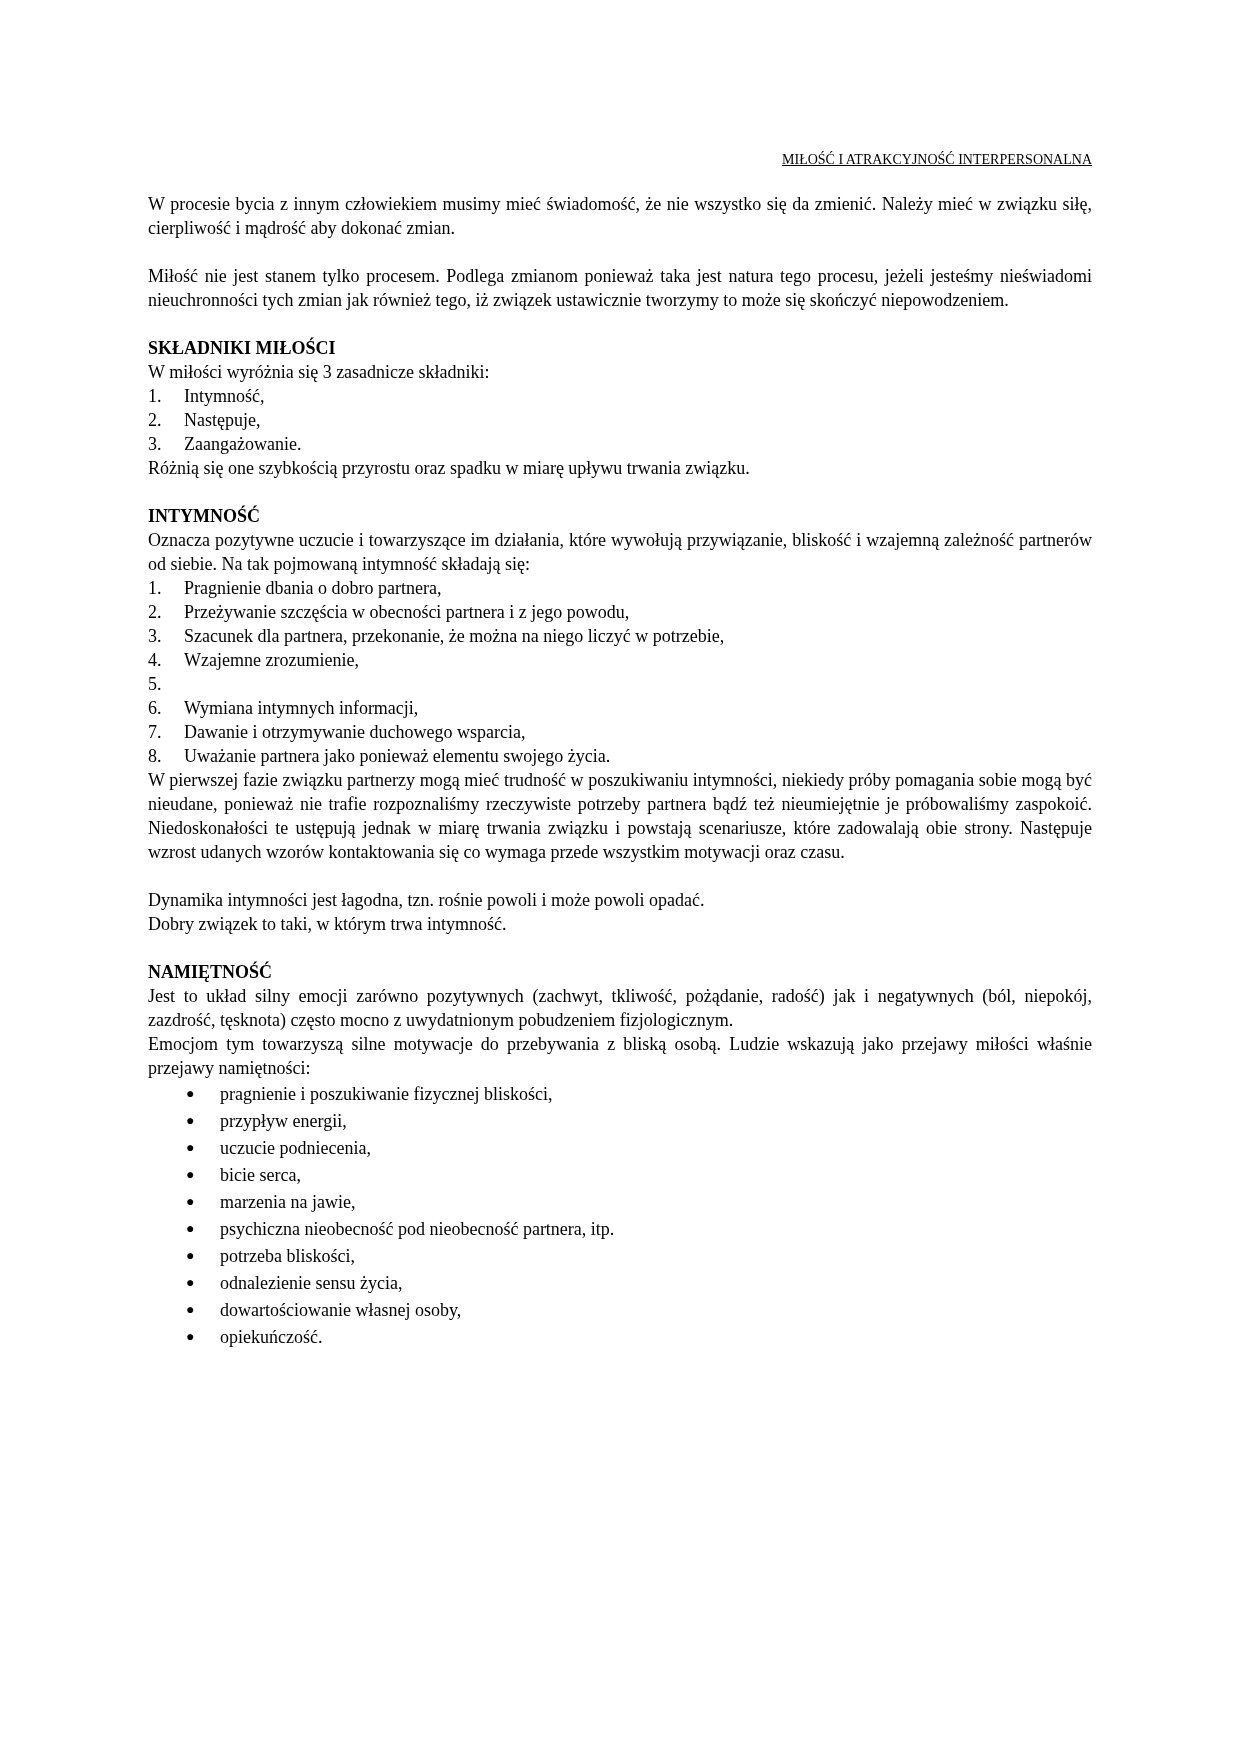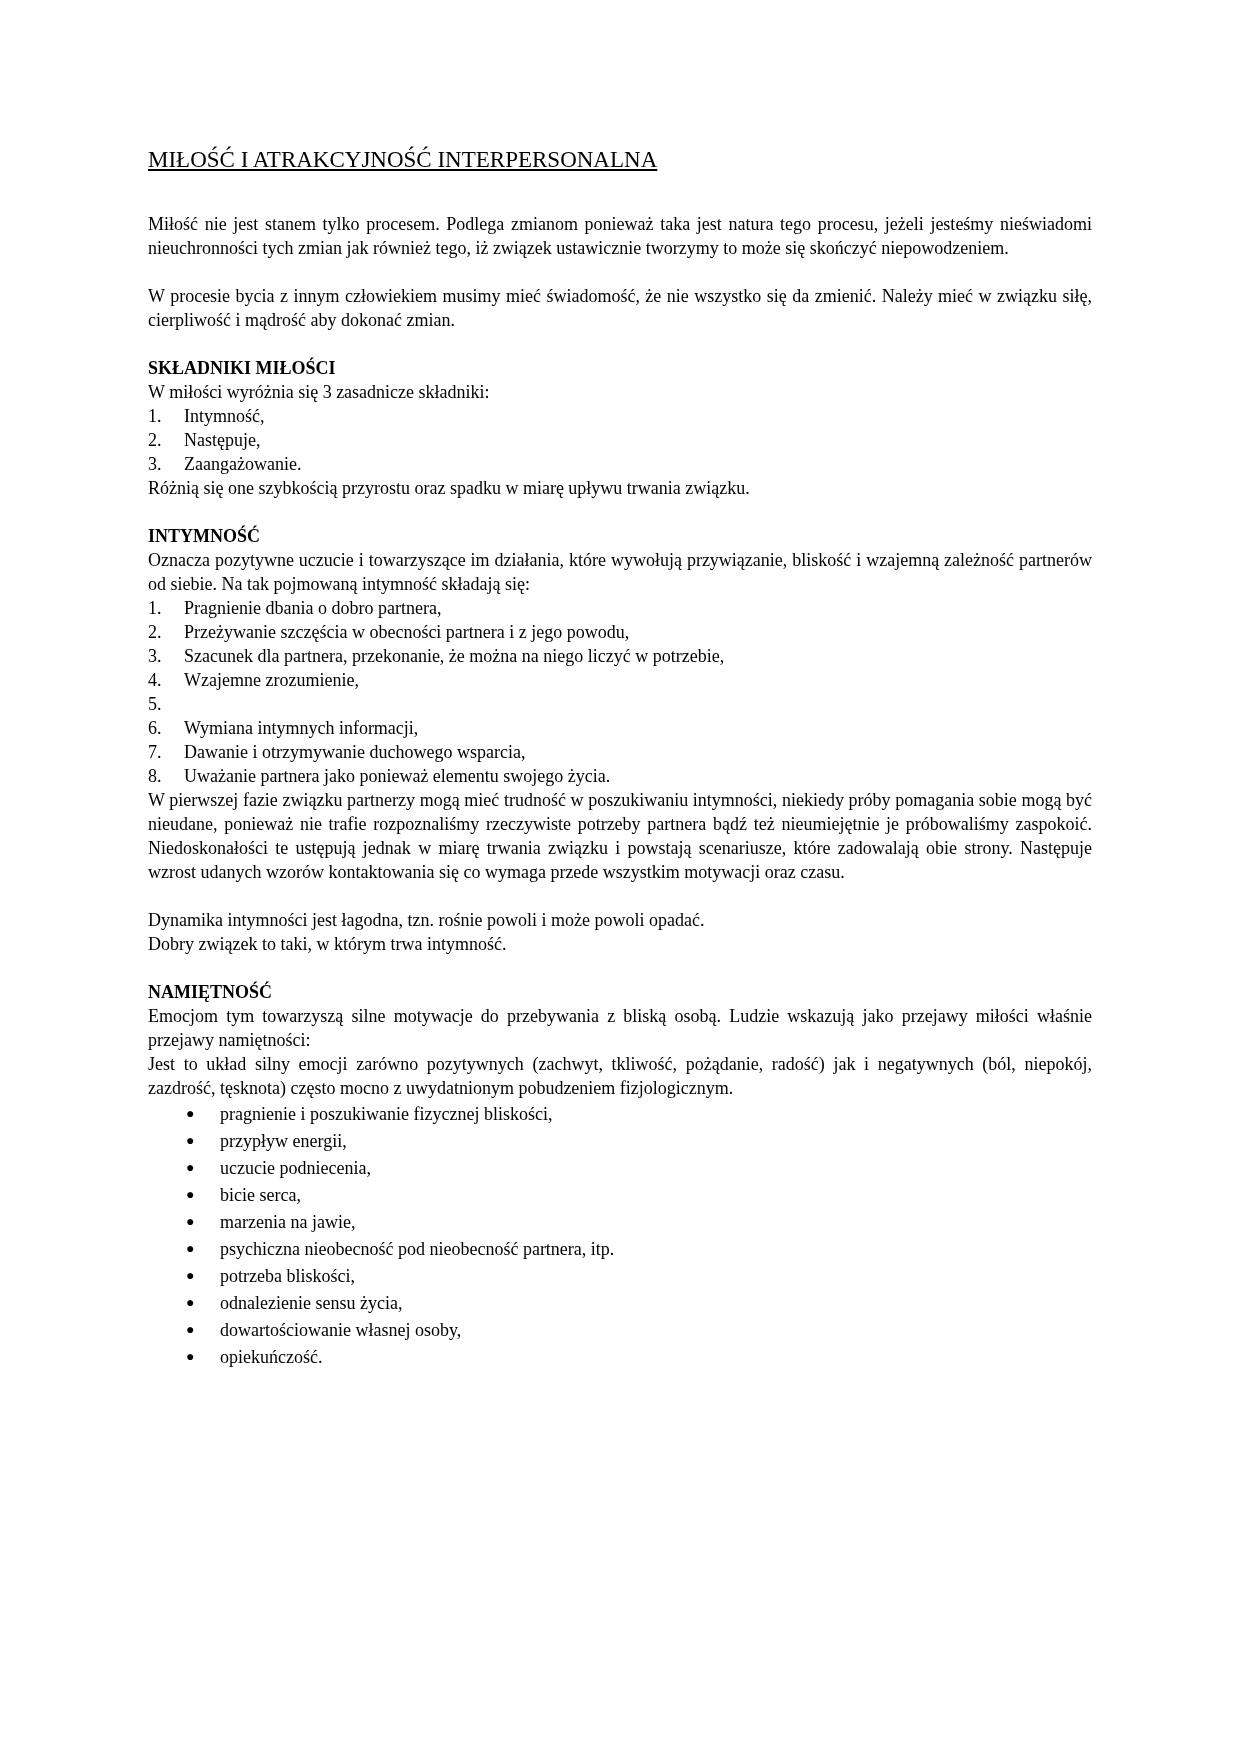--- a/index.html
+++ b/index.html
@@ -1,40 +1,40 @@
 <!DOCTYPE html>
 <html><head>
   <meta charset="utf-8">
   <style>
     html, body { margin: 0; padding: 0; background: #ffffff; }
     body { width: 1240px; height: 1754px; position: relative; overflow: hidden; }
     .page {
       position: absolute; left: 148px; top: 148px; width: 944px;
       font-family: "Liberation Serif", serif; font-size: 18px; line-height: 24px; color: #000;
     }
-    .title { font-weight: normal; text-decoration: underline; margin: 0 0 40px 0; font-size: 23px; }
+    .title { font-weight: normal; text-decoration: underline; margin: 0 0 20px 0; font-size: 14px; text-align: right; }
     p { margin: 0; text-align: justify; }
     .block { margin-bottom: 24px; }
     .heading { margin: 0; font-size: 18px; font-weight: bold; }
     ol.num { margin: 0; padding: 0; list-style: none; }
     ol.num li { display: flex; }
     ol.num li .n { width: 36px; flex: none; }
     ul.bul { margin: 0; padding: 0; list-style: none; }
     ul.bul li { display: flex; height: 27px; align-items: center; }
     ul.bul li .b { width: 72px; flex: none; padding-left: 38px; box-sizing: border-box; font-size: 14px; }
     .gap { height: 24px; }
   </style>
 </head>
 <body>
 
 <div class="page">
   <h1 class="title">MIŁOŚĆ I ATRAKCYJNOŚĆ INTERPERSONALNA</h1>
 
+  <p class="block">W procesie bycia z innym człowiekiem musimy mieć świadomość, że nie wszystko się da zmienić. Należy mieć w związku siłę, cierpliwość i mądrość aby dokonać zmian.</p>
   <p class="block">Miłość nie jest stanem tylko procesem. Podlega zmianom ponieważ taka jest natura tego procesu, jeżeli jesteśmy nieświadomi nieuchronności tych zmian jak również tego, iż związek ustawicznie tworzymy to może się skończyć niepowodzeniem.</p>
-  <p class="block">W procesie bycia z innym człowiekiem musimy mieć świadomość, że nie wszystko się da zmienić. Należy mieć w związku siłę, cierpliwość i mądrość aby dokonać zmian.</p>
 
   <div class="block">
     <h2 class="heading">SKŁADNIKI MIŁOŚCI</h2>
     <p>W miłości wyróżnia się 3 zasadnicze składniki:</p>
     <ol class="num">
       <li>
           <span class="n">1.</span>
           <span>Intymność,</span>
         </li>
       <li>
@@ -86,22 +86,22 @@
         </li>
     </ol>
     <p>W pierwszej fazie związku partnerzy mogą mieć trudność w poszukiwaniu intymności, niekiedy próby pomagania sobie mogą być nieudane, ponieważ nie trafie rozpoznaliśmy rzeczywiste potrzeby partnera bądź też nieumiejętnie je próbowaliśmy zaspokoić. Niedoskonałości te ustępują jednak w miarę trwania związku i powstają scenariusze, które zadowalają obie strony. Następuje wzrost udanych wzorów kontaktowania się co wymaga przede wszystkim motywacji oraz czasu.</p>
     <div class="gap"></div>
     <p>Dynamika intymności jest łagodna, tzn. rośnie powoli i może powoli opadać.</p>
     <p class="block">Dobry związek to taki, w którym trwa intymność.</p>
   </div>
 
   <div>
     <h2 class="heading">NAMIĘTNOŚĆ</h2>
+    <p>Jest to układ silny emocji zarówno pozytywnych (zachwyt, tkliwość, pożądanie, radość) jak i negatywnych (ból, niepokój, zazdrość, tęsknota) często mocno z uwydatnionym pobudzeniem fizjologicznym.</p>
     <p>Emocjom tym towarzyszą silne motywacje do przebywania z bliską osobą. Ludzie wskazują jako przejawy miłości właśnie przejawy namiętności:</p>
-    <p>Jest to układ silny emocji zarówno pozytywnych (zachwyt, tkliwość, pożądanie, radość) jak i negatywnych (ból, niepokój, zazdrość, tęsknota) często mocno z uwydatnionym pobudzeniem fizjologicznym.</p>
     <ul class="bul block">
       <li>
           <span class="b">●</span>
           <span>pragnienie i poszukiwanie fizycznej bliskości,</span>
         </li>
       <li>
           <span class="b">●</span>
           <span>przypływ energii,</span>
         </li>
       <li>

